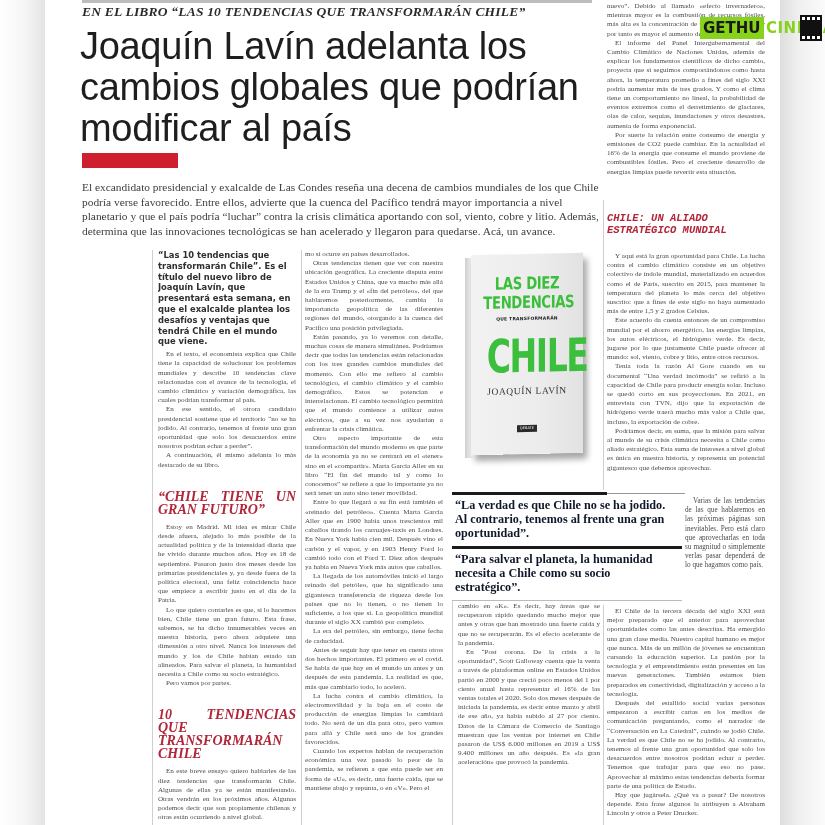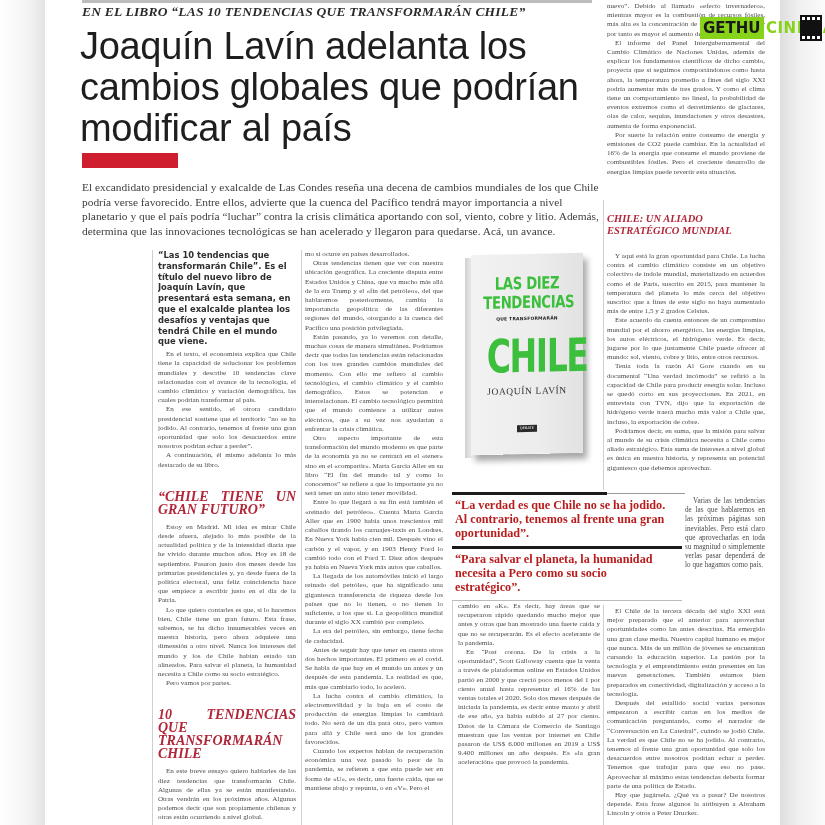--- a/index.html
+++ b/index.html
@@ -52,21 +52,21 @@
   .vrule { position:absolute; width:1px; background:#cfcfcf; }
   .deck {
     font-family:"DejaVu Sans", sans-serif; font-weight:bold; font-size:8.4px; line-height:10.8px;
     color:#2f2f2f; text-align:left; margin-bottom:3px;
   }
   .subhead {
     font-family:"Liberation Serif", serif; font-style:italic; font-weight:bold;
     font-size:14px; line-height:13px; color:#b2263a; text-transform:uppercase; margin:20px 0 7px 0;
   }
   .subhead-abs {
-    position:absolute; font-family:Liberation Serif, serif; font-style:italic; font-weight:bold;
+    position:absolute; font-family:Liberation Mono, monospace; font-style:italic; font-weight:bold;
     font-size:10.5px; line-height:11.5px; color:#b2263a; text-transform:uppercase;
   }
   .book {
     position:absolute; left:463px; top:250px; width:132px; height:215px;
   }
   .book-cover {
     position:absolute; left:8px; top:4px; width:112px; height:200px;
     background:linear-gradient(to right, #f2f2f2 0%, #ececec 60%, #e2e2e2 100%);
     box-shadow: 4px 6px 6px rgba(0,0,0,0.35);
     transform:skewY(-1.2deg);
@@ -93,21 +93,21 @@
     position:absolute; left:0; width:112px; top:132px; text-align:center;
     font-family:"Liberation Serif", serif; font-size:9.5px; color:#333; letter-spacing:0.6px;
   }
   .book-publisher {
     position:absolute; left:46px; top:171px; width:20px; height:7px; background:#2a2a2a;
     font-family:"DejaVu Sans", sans-serif; font-size:3.5px; color:#fff; text-align:center; line-height:7px;
   }
   .pull {
     position:absolute; left:455px; width:305px;
     font-family:"Liberation Serif", serif; font-weight:bold; font-size:12.2px; line-height:14px;
-    color:#b91c1c;
+    color:#0f172a;
   }
   .pull-rule { position:absolute; left:452px; width:155px; height:3px; background:#1b1b1b; }
   .pull-rule-thin { position:absolute; height:1px; background:#999; }
   .pull1 { top:498px; width:215px; }
   .pull2 { top:552px; width:215px; }
   .watermark {
     position:absolute; left:700px; top:14px; width:120px; height:28px;
   }
   .wm-get {
     position:absolute; left:0; top:3px; height:22px; padding:0 3px;
@@ -186,21 +186,21 @@
     <div class="book-title2">CHILE</div>
     <div class="book-author">JOAQUÍN LAVÍN</div>
     <div class="book-publisher">DEBATE</div>
   </div>
 </div>
 
 <div class="pull-rule" style="top:492px;"></div>
 <div class="pull-rule-thin" style="left:607px; top:493px; width:78px;"></div>
 <div class="pull pull1">“La verdad es que Chile no se ha jodido. Al contrario, tenemos al frente una gran oportunidad”.</div>
 <div class="pull-rule" style="top:546px; width:230px;"></div>
-<div class="pull pull2">“Para salvar el planeta, la humanidad necesita a Pero como su socio estratégico”.</div>
+<div class="pull pull2">“Para salvar el planeta, la humanidad necesita a Chile como su socio estratégico”.</div>
 <div class="pull-rule-thin" style="left:452px; top:600px; width:230px; background:#bbb;"></div>
 
 <div class="col col3">
   <p class="noindent">cambio en «K». Es decir, hay áreas que se recuperaron rápido quedando mucho mejor que antes y otras que han mostrado una fuerte caída y que no se recuperarán. Es el efecto acelerante de la pandemia.</p>
   <p>En “Post corona. De la crisis a la oportunidad”, Scott Galloway cuenta que la venta a través de plataformas online en Estados Unidos partió en 2000 y que creció poco menos del 1 por ciento anual hasta representar el 16% de las ventas totales el 2020. Solo dos meses después de iniciada la pandemia, es decir entre marzo y abril de ese año, ya había subido al 27 por ciento. Datos de la Cámara de Comercio de Santiago muestran que las ventas por internet en Chile pasaron de US$ 6.000 millones en 2019 a US$ 9.400 millones un año después. Es «la gran aceleración» que provocó la pandemia.</p>
 </div>
 
 <div class="col col4">
   <p class="noindent">nuevo”. Debido al llamado «efecto invernadero», mientras mayor es la combustión de recursos fósiles, más alta es la concentración de CO2 en la atmósfera y por tanto es mayor el aumento de la temperatura.</p>
   <p>El informe del Panel Intergubernamental del Cambio Climático de Naciones Unidas, además de explicar los fundamentos científicos de dicho cambio, proyecta que si seguimos comportándonos como hasta ahora, la temperatura promedio a fines del siglo XXI podría aumentar más de tres grados. Y como el clima tiene un comportamiento no lineal, la probabilidad de eventos extremos como el derretimiento de glaciares, olas de calor, sequías, inundaciones y otros desastres, aumenta de forma exponencial.</p>

